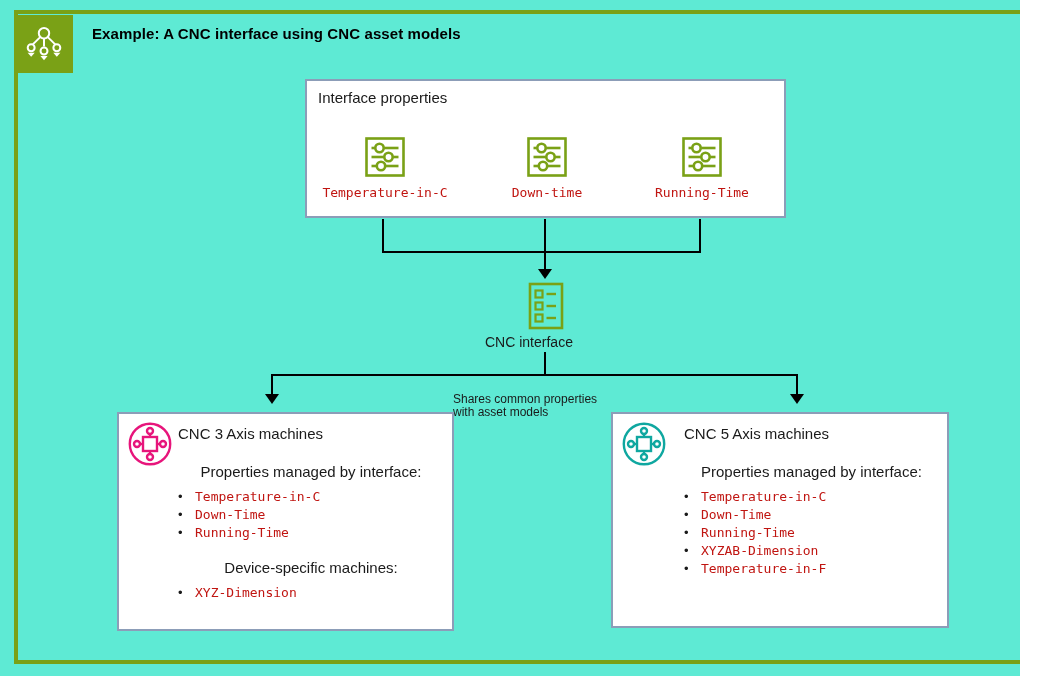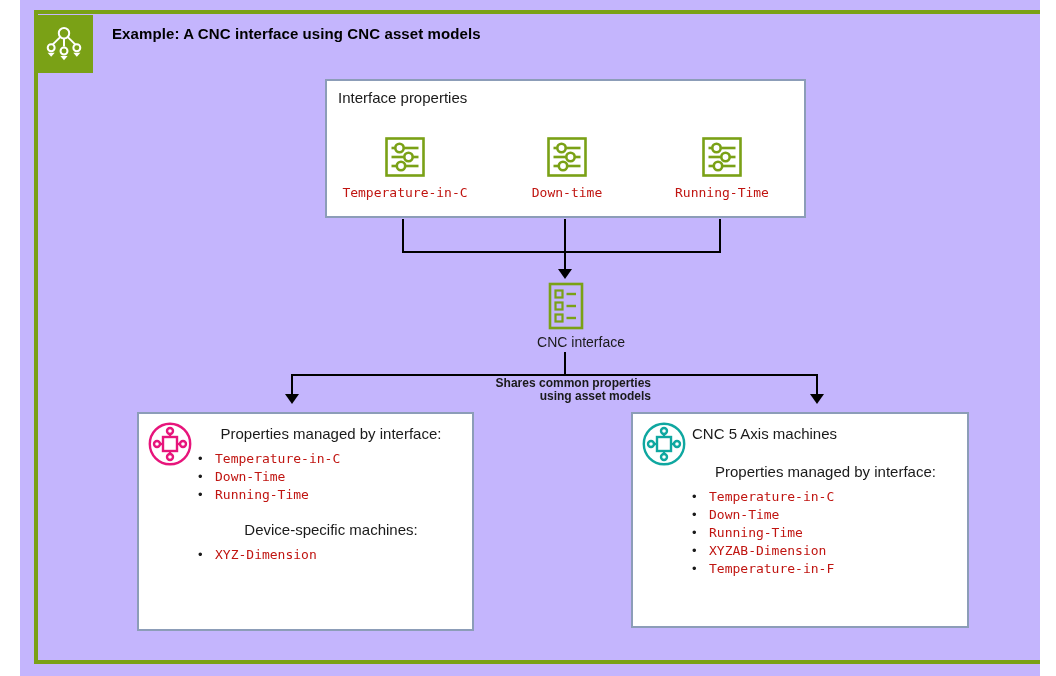--- a/index.html
+++ b/index.html
@@ -1,18 +1,18 @@
 <!DOCTYPE html>
 <html><head>
 <meta charset="utf-8">
 <style>
   html,body { margin:0; padding:0; background:#fff; }
   .page {
-    position:relative; width:1020px; height:676px; background:#c4b5fd;
-    font-family:"Liberation Sans", sans-serif; overflow:hidden; color:#000;margin-left:20px;
+    position:relative; width:1020px; height:676px; background:#5eead4;
+    font-family:"Liberation Sans", sans-serif; overflow:hidden; color:#000;
   }
   .frame {
     position:absolute; left:14px; top:10px; width:1035px; height:654px;
     border:4px solid #7AA116; box-sizing:border-box;
   }
   .logo {
     position:absolute; left:15px; top:15px; width:58px; height:58px;
     background:#7AA116; display:flex; align-items:center; justify-content:center;
   }
   .page-title {
@@ -28,31 +28,31 @@
   .prop-group { position:absolute; top:54px; width:170px; text-align:center; }
   .pg1 { left:-7px; } .pg2 { left:155px; } .pg3 { left:310px; }
   .prop-label {
     display:block; margin-top:6px; font-family:"DejaVu Sans Mono", monospace;
     font-size:13px; color:#C01511; white-space:nowrap;
   }
   
   .connectors { position:absolute; left:0; top:0; width:1056px; height:676px; pointer-events:none; }
   
   .cnc-node-icon { position:absolute; left:527px; top:281px; }
-  .cnc-node-label { position:absolute; left:485px; top:334px; width:120px; text-align:right; font-size:14px; color:#1a1a1a; }
+  .cnc-node-label { position:absolute; left:485px; top:334px; width:120px; text-align:left; font-size:14px; color:#1a1a1a; }
   .branch-note {
-    position:absolute; left:453px; top:377px; width:178px; text-align:right;
-    font-size:12px; line-height:13px; color:#1a1a1a;font-weight:bold;
+    position:absolute; left:453px; top:393px; width:178px; text-align:left;
+    font-size:12px; line-height:13px; color:#1a1a1a;
   }
   
   .machine-box {
     position:absolute; border:2px solid #8C9DB8; box-sizing:border-box; background:#fff;
   }
   .mb-left  { left:117px; top:412px; width:337px; height:219px; }
-  .mb-right { left:611px; top:412px; width:338px; height:216px; }
+  .mb-right { left:611px; top:412px; width:338px; height:216px;padding-left:12px; }
   .machine-icon { position:absolute; left:8px; top:7px; }
   .machine-content { margin:11px 8px 0 59px; }
   .machine-title { font-size:15px; line-height:18px; margin:0 0 20px 0; color:#1a1a1a; font-weight:normal; }
   .section-heading { font-size:15px; line-height:18px; margin:0 0 7px 0; color:#1a1a1a;text-align:center; }
   .device-heading { margin-top:17px; }
   ul.props { list-style:none; margin:0; padding:0; }
   ul.props li { display:flex; line-height:18px; align-items:baseline; }
   .bullet { width:17px; flex:0 0 17px; color:#1a1a1a; font-size:13px; }
   .code {
     font-family:"DejaVu Sans Mono", monospace; font-size:13px; color:#C01511; white-space:nowrap;
@@ -173,41 +173,42 @@
           <path d="M19.5 25 H29" stroke-width="2.4"></path>
         <rect x="8.5" y="33.5" width="7" height="7" stroke-width="2.2"></rect>
           <path d="M19.5 37 H29" stroke-width="2.4"></path>
       </g>
     </svg>
   </div>
   <div class="cnc-node-label">CNC interface</div>
 
   <div class="branch-note">
     <div>Shares common properties</div>
-    <div>using asset models</div>
+    <div>with asset models</div>
   </div>
 
   <div class="machine-box mb-left">
     <div class="machine-icon">
       <svg width="46" height="46" viewBox="0 0 46 46">
         <g stroke="#E7157B" stroke-width="2.4" fill="none">
           <circle cx="23" cy="23" r="20.2"></circle>
           <rect x="16" y="16" width="14" height="14"></rect>
           <path d="M23 16 V12.5"></path>
             <circle cx="23" cy="10" r="3"></circle>
           <path d="M23 30 V33.5"></path>
             <circle cx="23" cy="36" r="3"></circle>
           <path d="M16 23 H12.5"></path>
             <circle cx="10" cy="23" r="3"></circle>
           <path d="M30 23 H33.5"></path>
             <circle cx="36" cy="23" r="3"></circle>
         </g>
       </svg>
     </div>
     <div class="machine-content">
+      <h3 class="machine-title">CNC 3 Axis machines</h3>
       <div class="section-heading">Properties managed by interface:</div>
       <ul class="props">
         <li>
             <span class="bullet">•</span>
             <span class="code">Temperature-in-C</span>
           </li>
         <li>
             <span class="bullet">•</span>
             <span class="code">Down-Time</span>
           </li>

